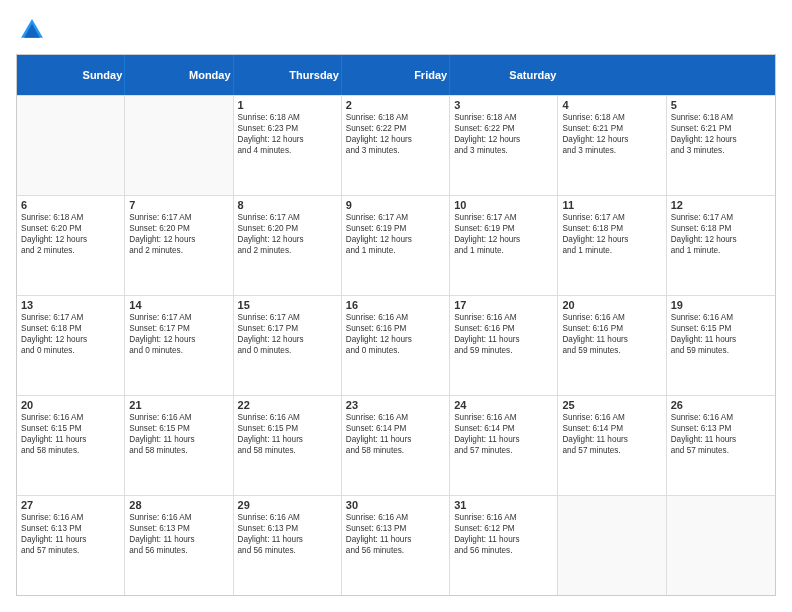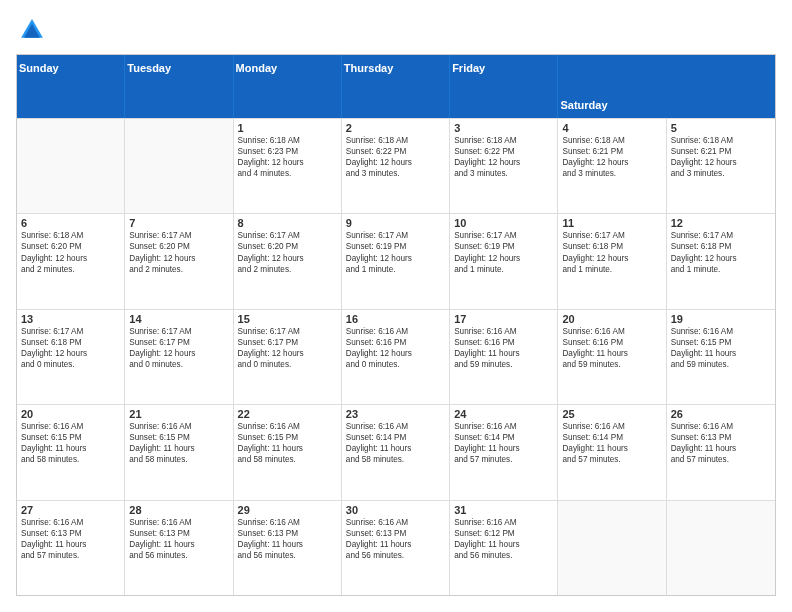--- a/index.html
+++ b/index.html
@@ -59,25 +59,25 @@
     }
     .cal-header {
       display: grid;
       grid-template-columns: repeat(7, 1fr);
       background: #1565C0;
     }
     .cal-header-cell {
       color: #fff;
       font-size: 11px;
       font-weight: bold;
-      text-align: left;
-      padding: 7px 2px;
+      text-align: right;
+      padding: 14px 2px;
       border-right: 1px solid #1976D2;
     }
-    .cal-header-cell:last-child { border-right: none; margin-top: 37px; }
+    .cal-header-cell:last-child { border-right: none; }
     .cal-body {
       flex: 1;
       display: flex;
       flex-direction: column;
     }
     .cal-row {
       display: grid;
       grid-template-columns: repeat(7, 1fr);
       flex: 1;
       border-top: 1px solid #ddd;
@@ -123,21 +123,20 @@
     </div>
     <div class="title-block">
       <div class="month-title"></div>
       <div class="location"></div>
     </div>
   </div>
 
   <div class="calendar">
     <div class="cal-header">
     <div class="cal-header-cell">Sunday</div>
-        <div class="cal-header-cell">Tuesday</div>
         <div class="cal-header-cell">Monday</div>
         <div class="cal-header-cell">Thursday</div>
         <div class="cal-header-cell">Friday</div>
         <div class="cal-header-cell">Saturday</div>
       </div>
     <div class="cal-body">
     <div class="cal-row">
           <div class="cal-cell empty"></div>
           <div class="cal-cell empty"></div>
           <div class="cal-cell">

